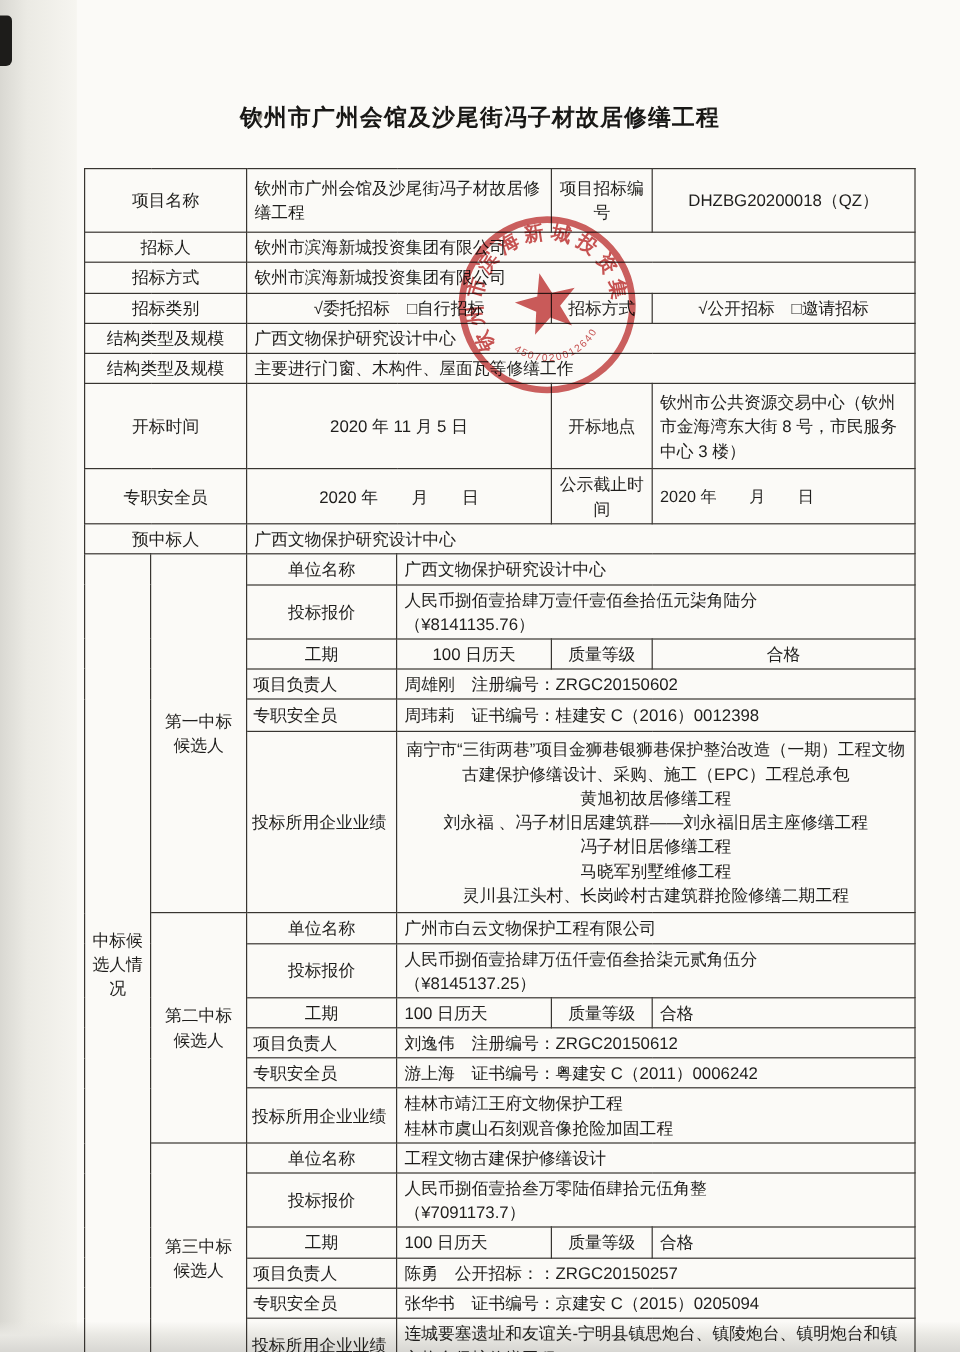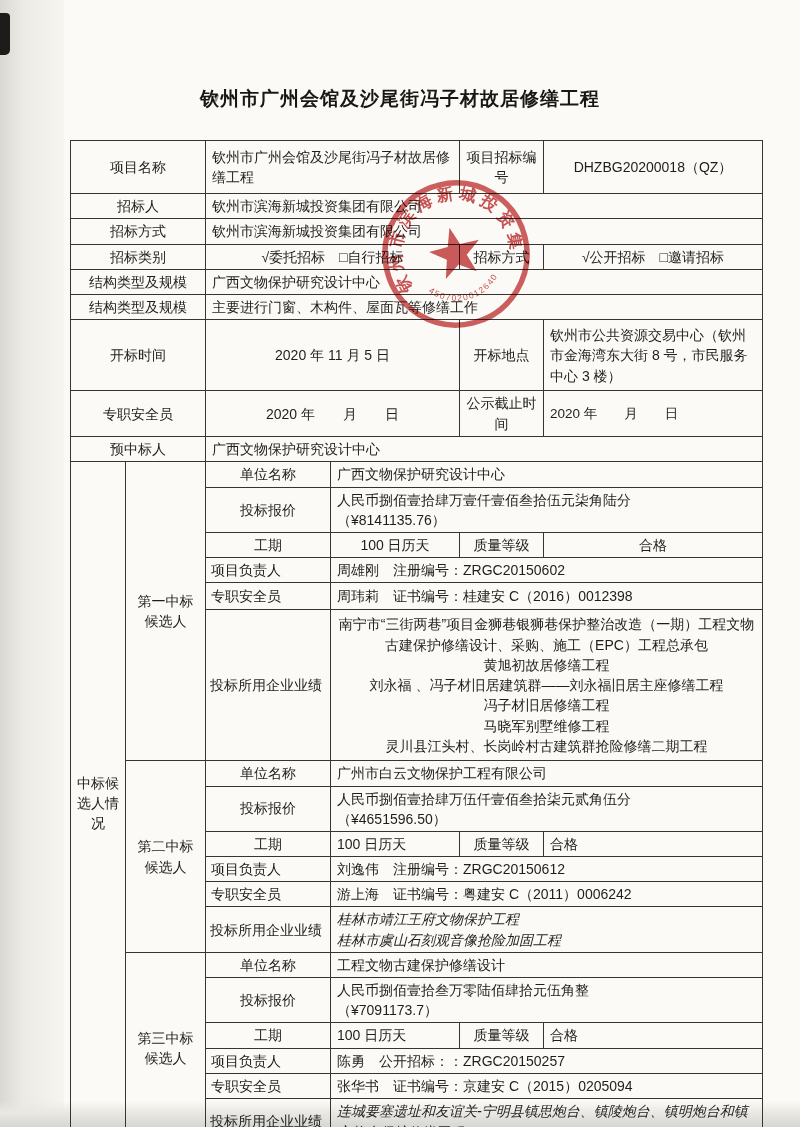--- a/index.html
+++ b/index.html
@@ -24,21 +24,21 @@
   table.doc td{border:1.5px solid #383531;font-size:14px;line-height:1.45;
                padding:2px 6px;vertical-align:middle;color:#1f1e1c;overflow:hidden;}
   td.lab{text-align:center;}
   td.val{text-align:left;padding-left:9px;}
   td.ctr{text-align:center;}
   td.small{font-size:13px;padding:1px 2px;text-align:center;}
   td.addr{font-size:13.5px;line-height:17px;padding:2px 5px;}
   td.rank{text-align:center;padding:2px 7px;line-height:1.6;}
   td.vlab{word-break:break-all;text-align:center;padding:2px 5px;line-height:1.65;font-size:14px;}
   td.perf{white-space:pre-line;line-height:21px;padding:3px 6px 3px 9px;text-align:center;}
-  td.perf2{white-space:pre-line;line-height:20px;padding:1px 6px 1px 9px;font-style:italic;}
+  td.perf2{white-space:pre-line;line-height:20px;padding:1px 6px 1px 9px;}
   td.price div{line-height:20px;}
   
   .seal{position:absolute;left:368px;top:166px;width:176px;height:176px;
         mix-blend-mode:multiply;opacity:.88;}
 </style>
 </head>
 <body>
 
 <div class="page">
 
@@ -154,21 +154,21 @@
 
     <tr style="height:24px">
       <td rowspan="6" class="rank">第二中标候选人</td>
       <td class="lab">单位名称</td>
       <td colspan="3" class="val">广州市白云文物保护工程有限公司</td>
     </tr>
     <tr style="height:41px">
       <td class="lab">投标报价</td>
       <td colspan="3" class="val price">
         <div>人民币捌佰壹拾肆万伍仟壹佰叁拾柒元贰角伍分</div>
-        <div>（¥4651596.50）</div>
+        <div>（¥8145137.25）</div>
       </td>
     </tr>
     <tr style="height:24px">
       <td class="lab">工期</td>
       <td class="val">100 日历天</td>
       <td class="lab">质量等级</td>
       <td class="val">合格</td>
     </tr>
     <tr style="height:23px">
       <td class="val" style="padding-left:5px">项目负责人</td>

